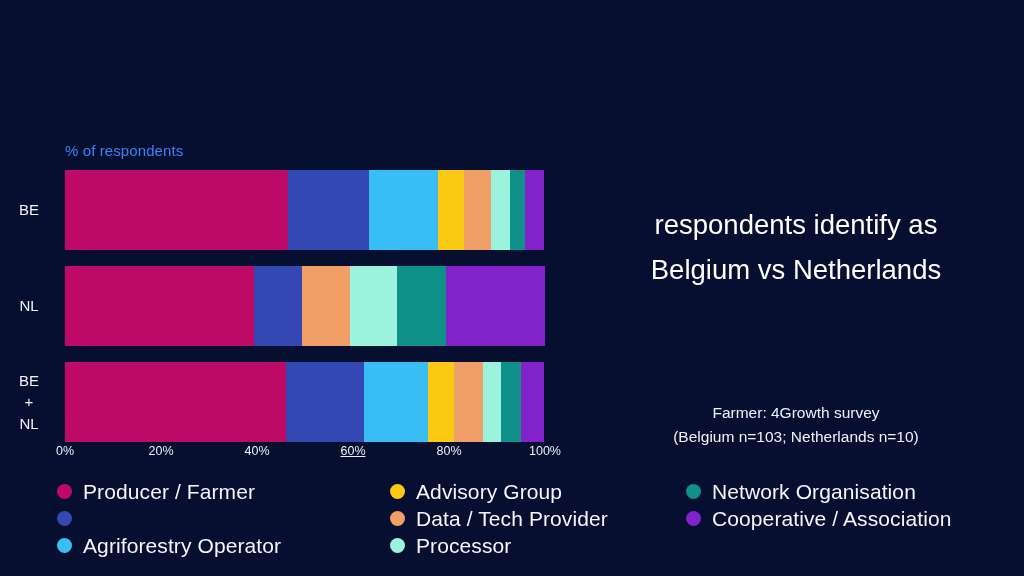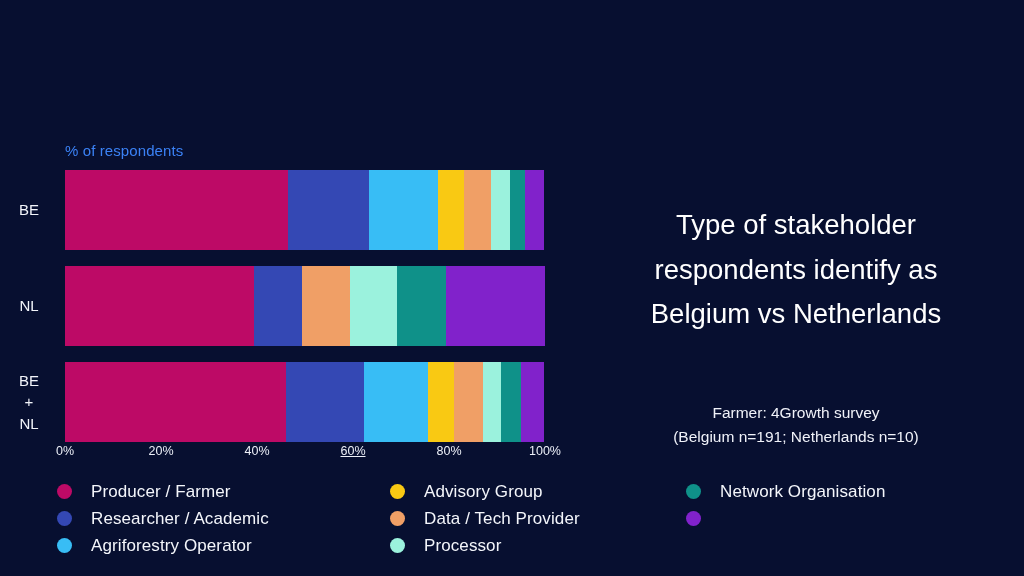--- a/index.html
+++ b/index.html
@@ -85,25 +85,24 @@
     align-items:center;
     height:27px;
     margin-bottom:0px;
   }
   .swatch{
     width:15px;height:15px;border-radius:50%;
     flex:0 0 auto;
     margin-right:11px;
   }
   .legend-label{
-    font-size:17px;
+    font-size:21px;
     color:#f4f6fb;
     white-space:nowrap;
     letter-spacing:.1px;
-    margin-left:8px;
   }
 
   
   #right-panel{
     position:absolute;
     left:600px; top:0;
     width:424px; height:576px;
   }
   #chart-title{
     position:absolute;
@@ -191,21 +190,20 @@
 </div>
 
 <div id="legend">
   <div class="legend-col c0">
       <div class="legend-item">
         <span class="swatch" style="background: rgb(189, 10, 102);"></span>
         <span class="legend-label">Producer / Farmer</span>
       </div>
       <div class="legend-item">
         <span class="swatch" style="background: rgb(52, 72, 180);"></span>
-        <span class="legend-label">Researcher / Academic</span>
       </div>
       <div class="legend-item">
         <span class="swatch" style="background: rgb(56, 189, 245);"></span>
         <span class="legend-label">Agriforestry Operator</span>
       </div>
     </div>
   <div class="legend-col c1">
       <div class="legend-item">
         <span class="swatch" style="background: rgb(249, 201, 19);"></span>
         <span class="legend-label">Advisory Group</span>
@@ -219,27 +217,27 @@
         <span class="legend-label">Processor</span>
       </div>
     </div>
   <div class="legend-col c2">
       <div class="legend-item">
         <span class="swatch" style="background: rgb(15, 145, 137);"></span>
         <span class="legend-label">Network Organisation</span>
       </div>
       <div class="legend-item">
         <span class="swatch" style="background: rgb(129, 34, 203);"></span>
+        <span class="legend-label">Cooperative / Association</span>
       </div>
     </div>
 </div>
 
 <div id="right-panel">
   <div id="chart-title">
-    <div>Type of stakeholder</div>
     <div>respondents identify as</div>
     <div>Belgium vs Netherlands</div>
   </div>
   <div id="source-block">
     <div>Farmer: 4Growth survey</div>
-    <div>(Belgium n=191; Netherlands n=10)</div>
+    <div>(Belgium n=103; Netherlands n=10)</div>
   </div>
 </div>
 
 </body></html>

